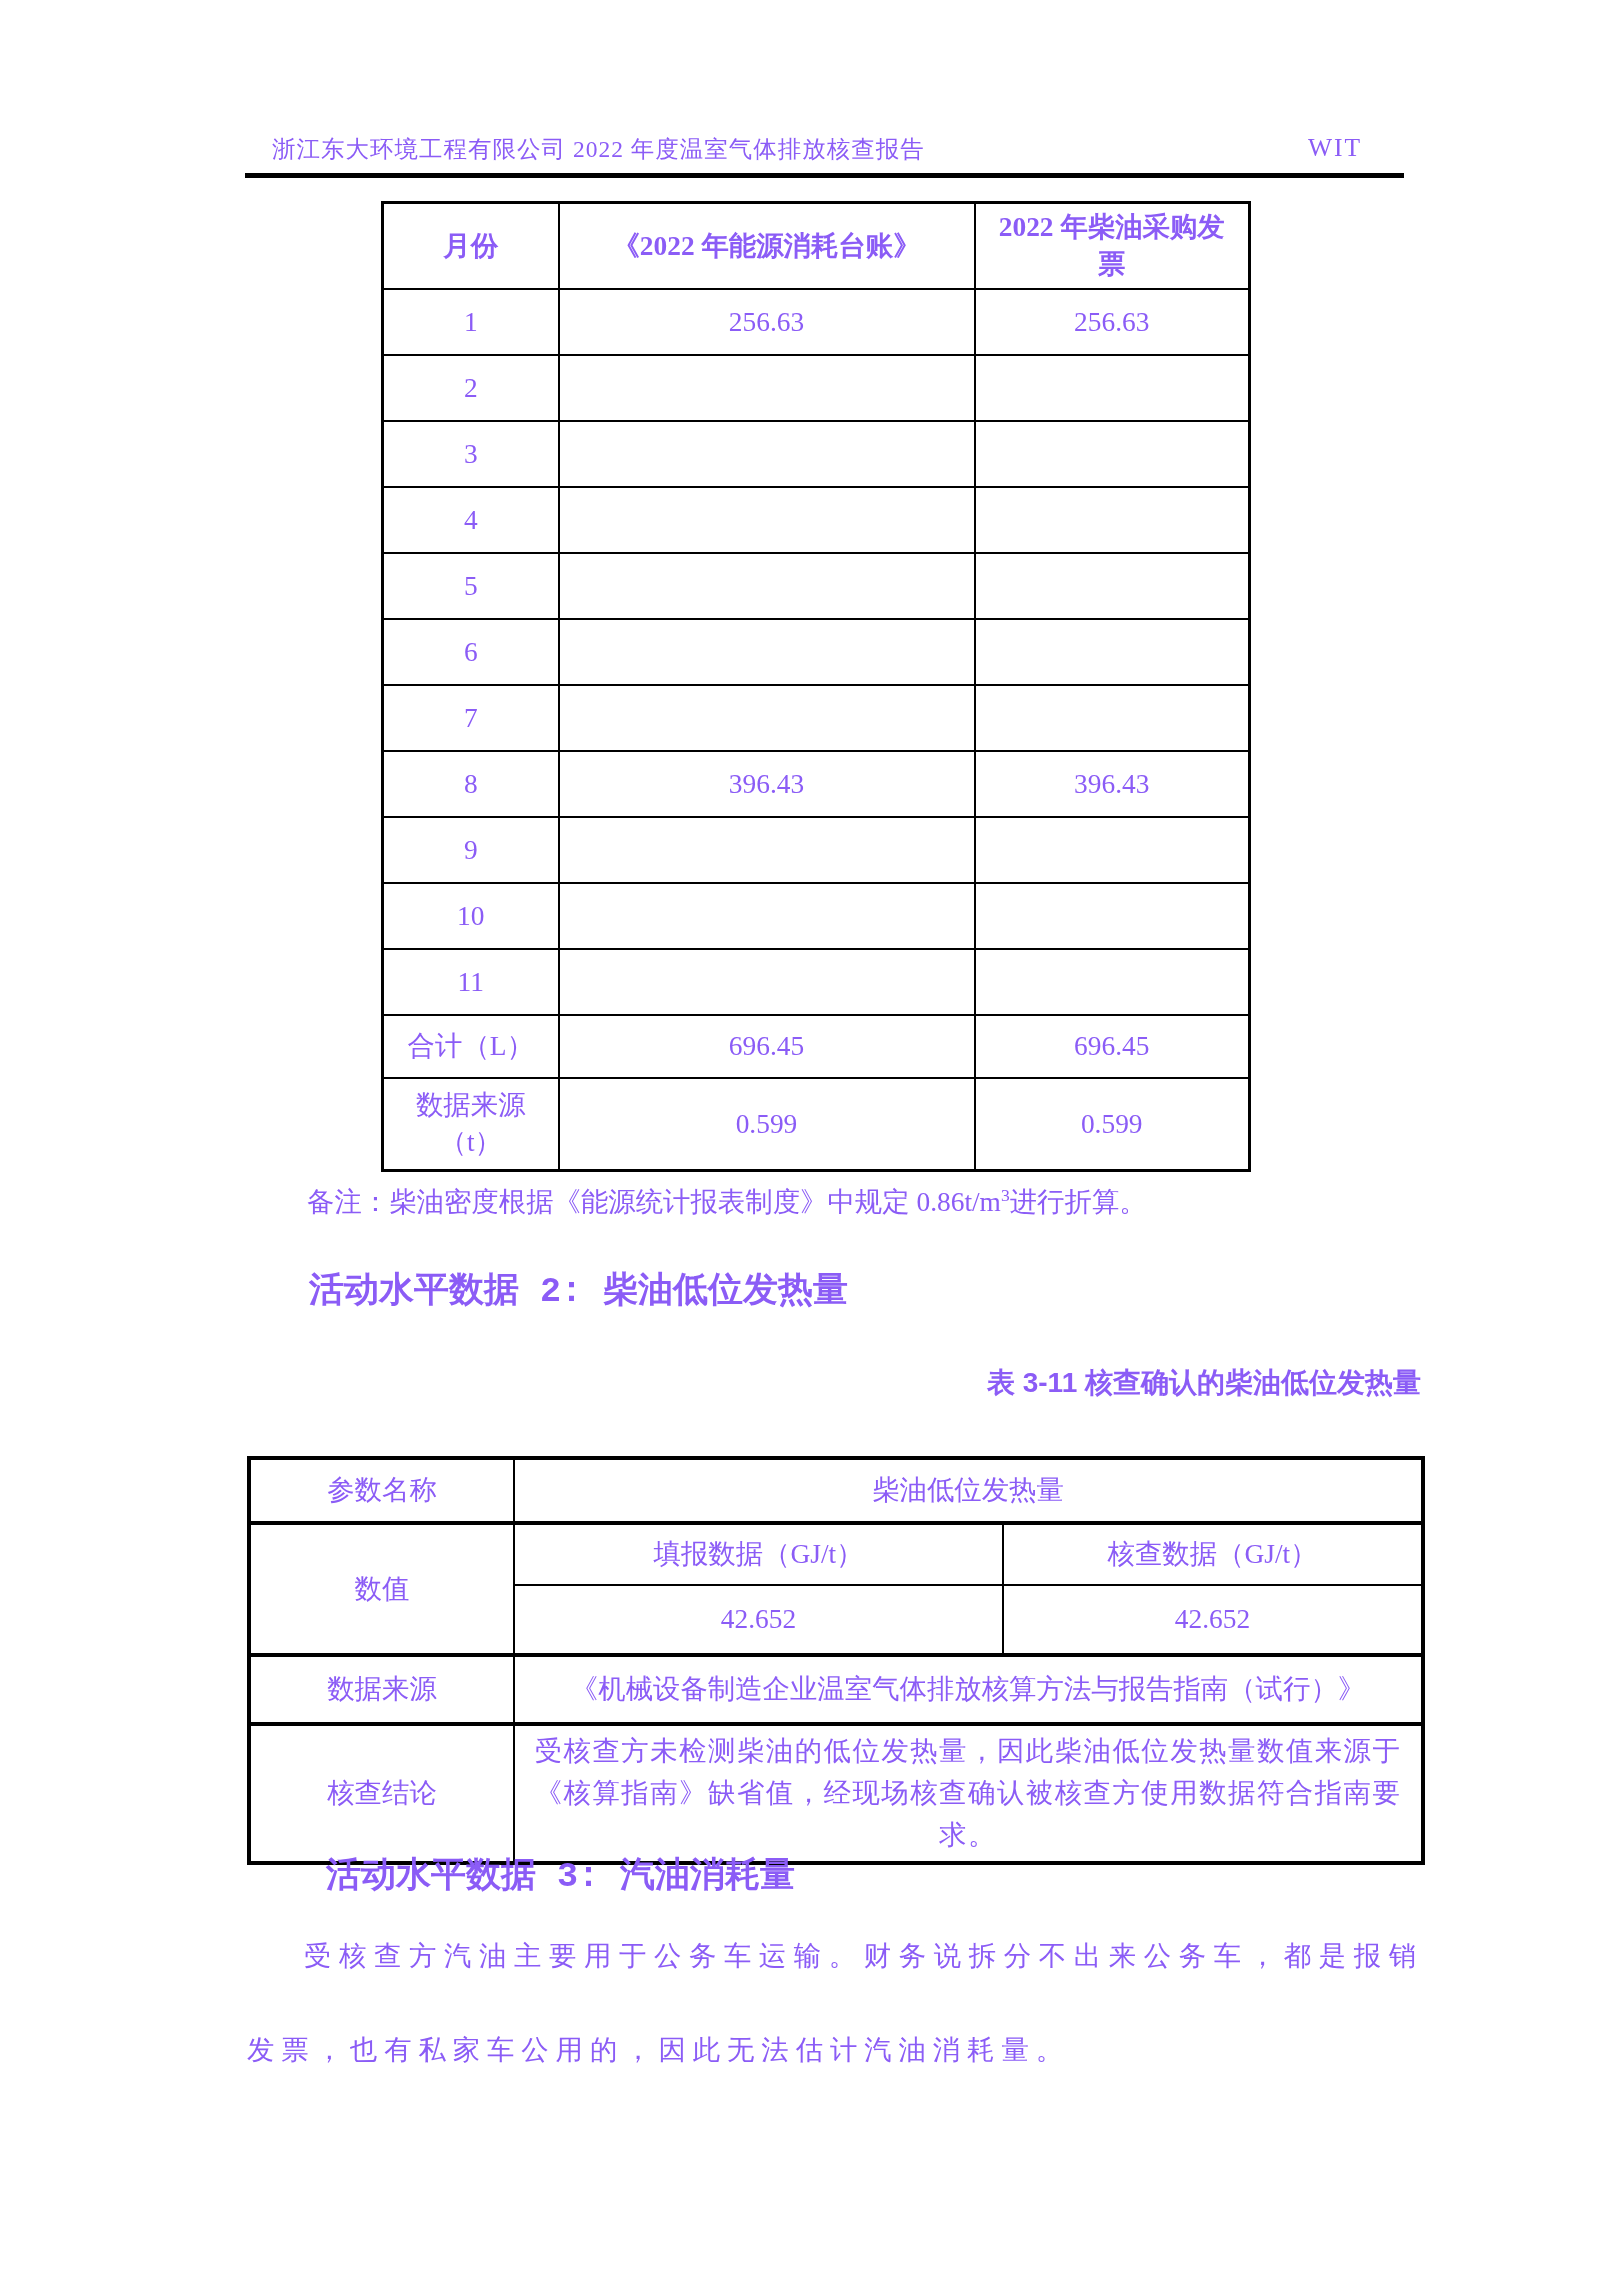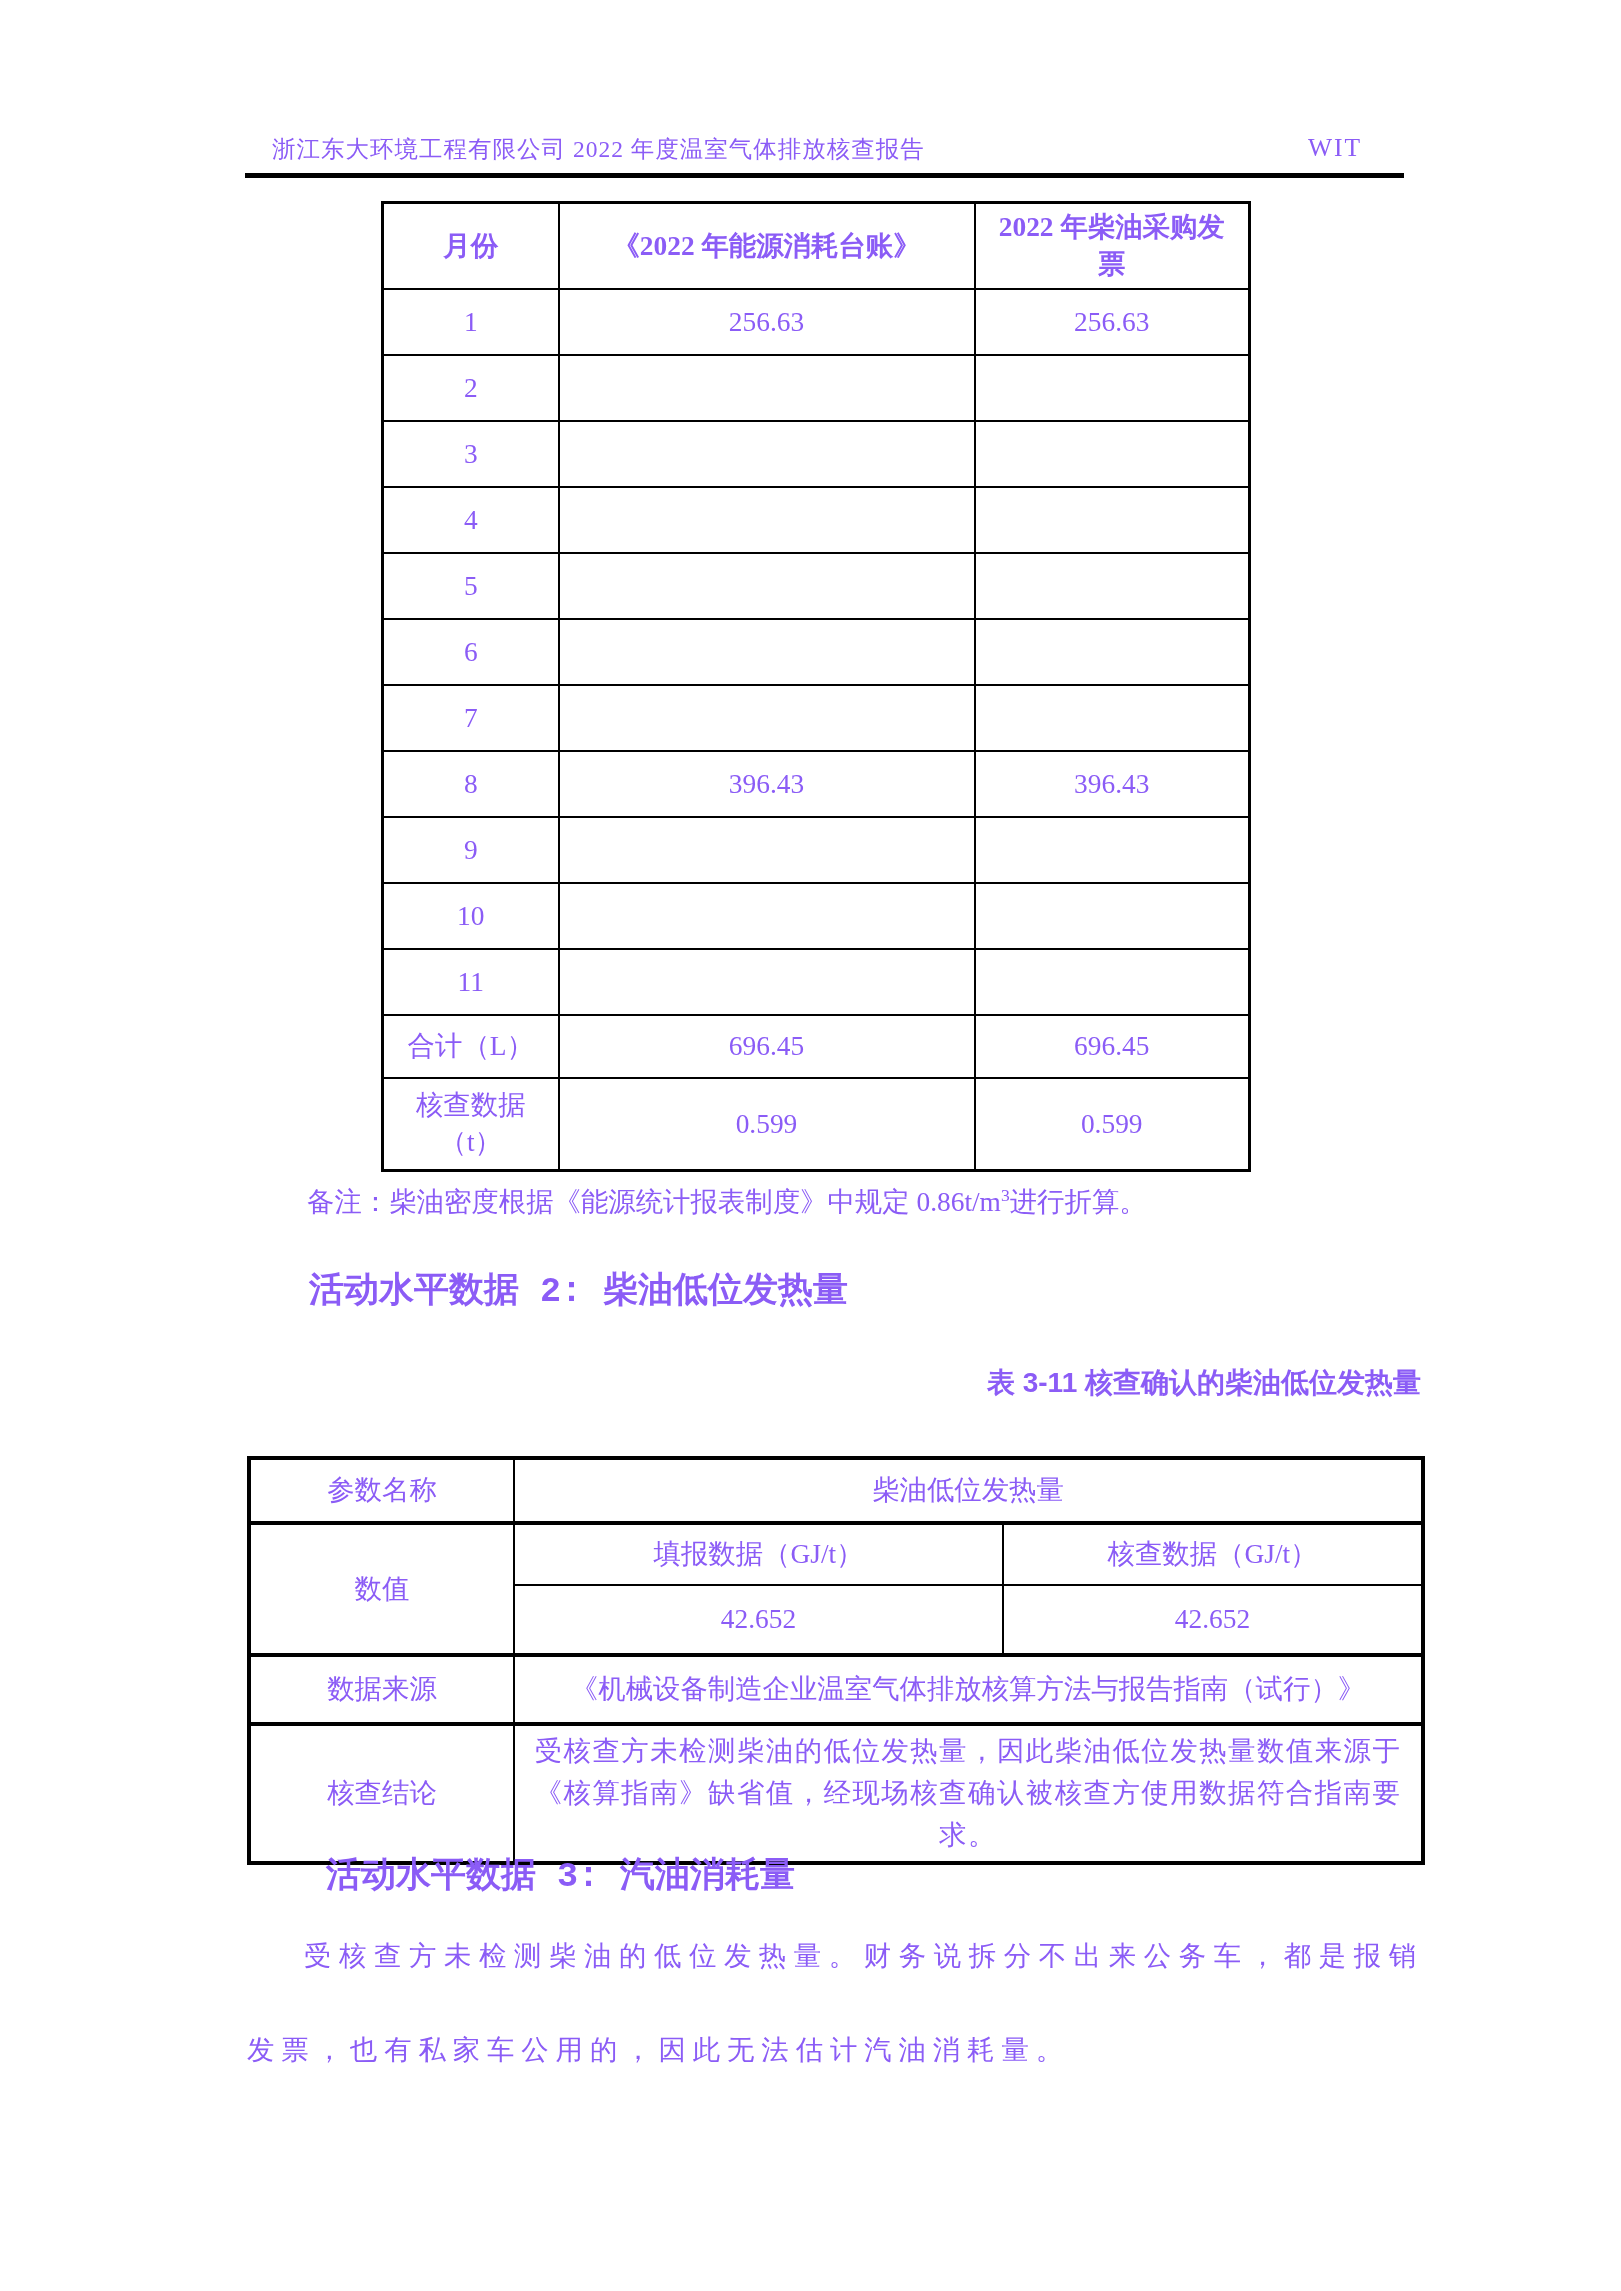--- a/index.html
+++ b/index.html
@@ -137,21 +137,21 @@
       <td>11</td>
       <td></td>
       <td></td>
     </tr>
     <tr class="r-total">
       <td>合计（L）</td>
       <td>696.45</td>
       <td>696.45</td>
     </tr>
     <tr class="r-conv">
-      <td>核查数据（t）</td>
+      <td>数据来源（t）</td>
       <td>0.599</td>
       <td>0.599</td>
     </tr>
   </tbody>
     </table>
 
   <div class="abs note"><span>备注：柴油密度根据《能源统计报表制度》中规定 0.86t/m</span><sup>3</sup><span>进行折算。</span></div>
 
   <div class="abs heading heading2">活动水平数据 2: 柴油低位发热量</div>
 
@@ -183,17 +183,17 @@
     </tr>
     <tr class="r5 sep">
       <td>核查结论</td>
       <td colspan="2" class="conclusion">受核查方未检测柴油的低位发热量，因此柴油低位发热量数值来源于《核算指南》缺省值，经现场核查确认被核查方使用数据符合指南要求。</td>
     </tr>
   </tbody>
     </table>
 
   <div class="abs heading heading3">活动水平数据 3: 汽油消耗量</div>
 
-  <div class="abs para">受核查方未检测柴油的低位发热量。财务说拆分不出来公务车，都是报销发票，也有私家车公用的，因此无法估计汽油消耗量。</div>
+  <div class="abs para">受核查方汽油主要用于公务车运输。财务说拆分不出来公务车，都是报销发票，也有私家车公用的，因此无法估计汽油消耗量。</div>
 
 
 </div>
 
 
 </body></html>

